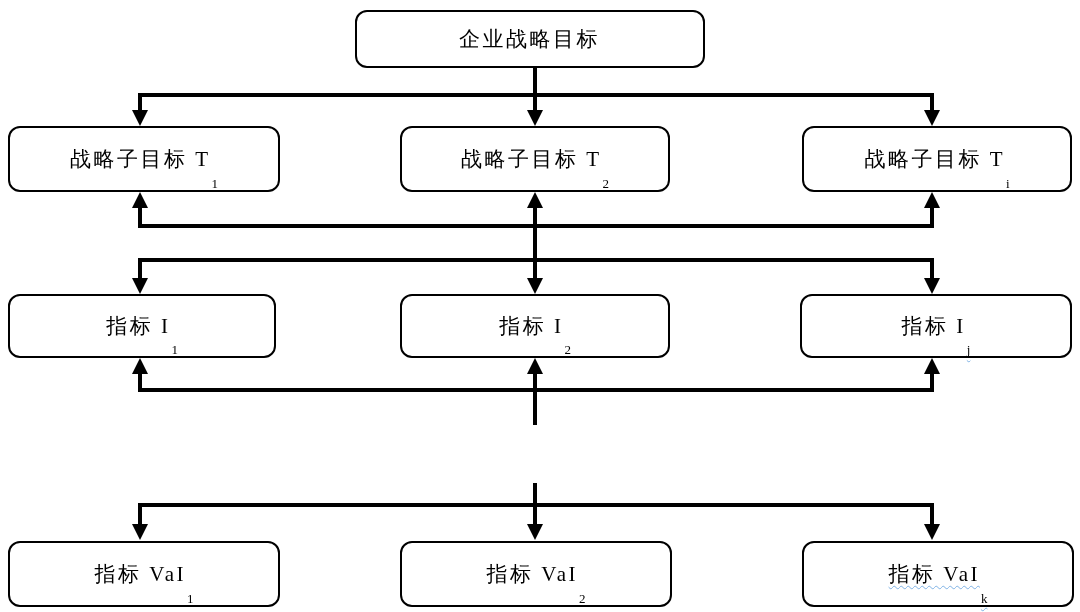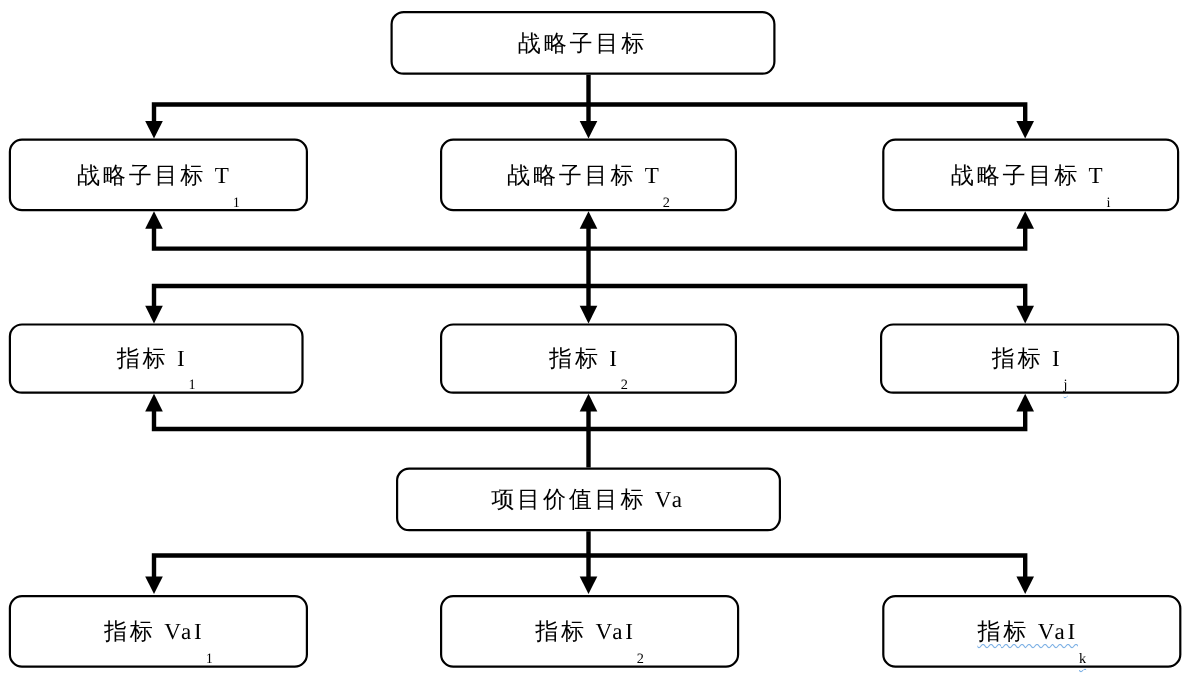--- a/index.html
+++ b/index.html
@@ -108,21 +108,21 @@
     <g>
       <path d="M535,483 V532"></path>
       <path d="M140,532 V505 H932 V532"></path>
       <polygon points="132,524 148,524 140,540" fill="#000000" stroke="none"></polygon>
       <polygon points="527,524 543,524 535,540" fill="#000000" stroke="none"></polygon>
       <polygon points="924,524 940,524 932,540" fill="#000000" stroke="none"></polygon>
     </g>
   </svg>
 
   <div class="node n-root">
-    <span class="label-text">战略子目标</span>
+    <span class="label-text">企业战略目标</span>
       <span class="sub"></span>
   </div>
 
   <div class="node n-t1">
     <span class="label-text">战略子目标 T</span>
       <span class="sub">1</span>
   </div>
   <div class="node n-t2">
     <span class="label-text">战略子目标 T</span>
       <span class="sub">2</span>
@@ -138,24 +138,20 @@
   </div>
   <div class="node n-i2">
     <span class="label-text">指标 I</span>
       <span class="sub">2</span>
   </div>
   <div class="node n-ij">
     <span class="label-text">指标 I</span>
       <span class="sub wavy">j</span>
   </div>
 
-  <div class="node n-va">
-    <span class="label-text">项目价值目标 Va</span>
-      <span class="sub"></span>
-  </div>
 
   <div class="node n-vai1">
     <span class="label-text">指标 VaI</span>
       <span class="sub">1</span>
   </div>
   <div class="node n-vai2">
     <span class="label-text">指标 VaI</span>
       <span class="sub">2</span>
   </div>
   <div class="node n-vaik">

